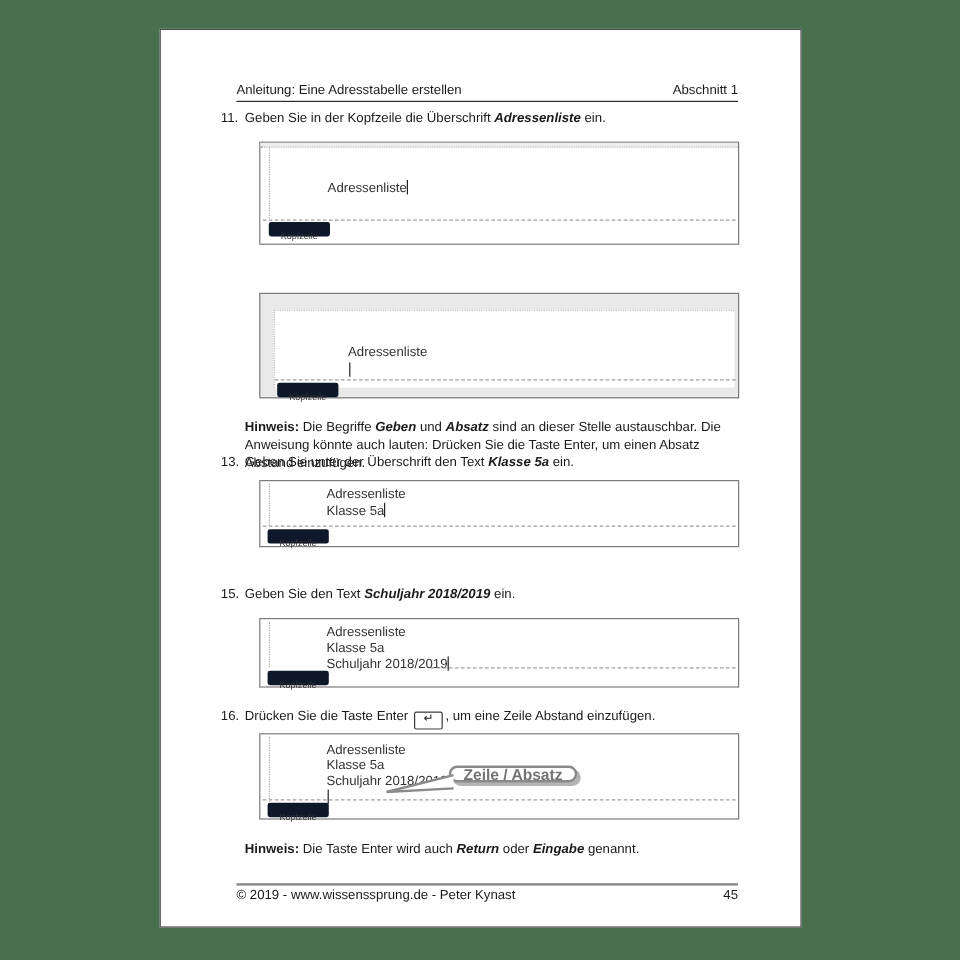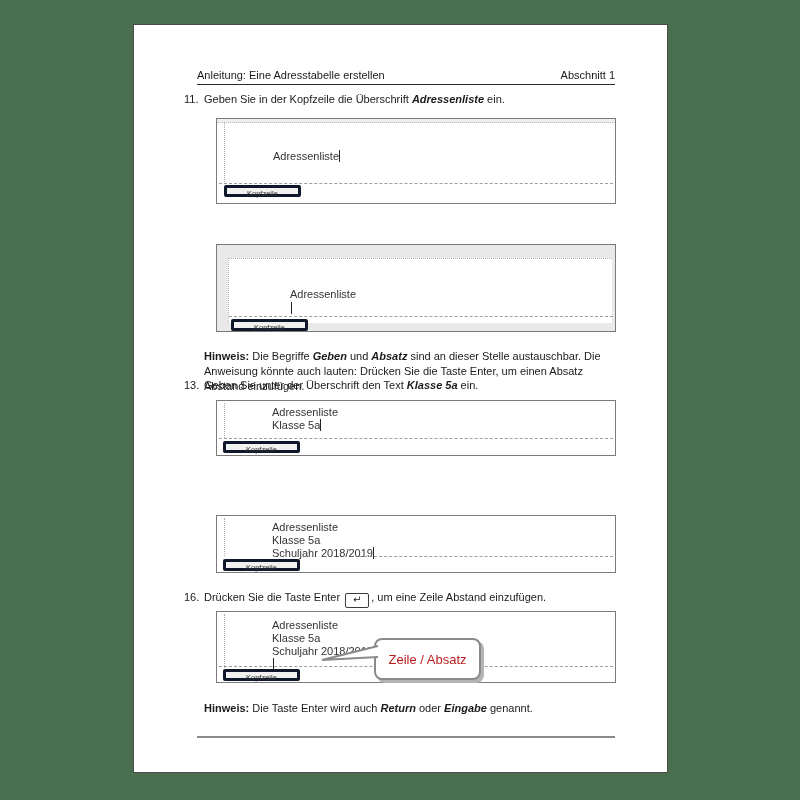--- a/index.html
+++ b/index.html
@@ -49,38 +49,38 @@
   }
   .shot1{top:93px;height:86px;}
   .shot2{top:219px;height:88px;background:#e9e9e9;}
   .shot3{top:375px;height:56px;}
   .shot4{top:490px;height:58px;}
   .shot5{top:586px;height:72px;}
   .topstrip{position:absolute;top:0;left:0;right:0;height:3px;background:#eeeeee;border-bottom:1px dotted #bcbcbc;}
   .vdots{position:absolute;top:4px;left:7px;bottom:20px;border-left:1px dotted #ababab;}
   .hdash{position:absolute;left:2px;right:2px;border-top:1px dashed #9e9e9e;}
   .kopftab{
-    position:absolute;height:12px;line-height:11px;padding:0 20px;
-    background:#f1f1f1;border:3px solid #0f172a;border-radius:2px;
+    position:absolute;height:12px;line-height:11px;padding:0 4px;
+    background:#f1f1f1;border:6px solid #0f172a;border-radius:2px;
     font-size:7.5px;color:#333;box-sizing:border-box;
   }
   .caret{display:inline-block;width:1px;height:12px;background:#222;vertical-align:-2px;}
   .caret-block{position:absolute;width:1px;height:12px;background:#222;}
   .sline{position:absolute;white-space:nowrap;}
   .inner2{
     position:absolute;left:11px;top:13px;right:3px;bottom:8px;background:#fff;
     border-top:1px dotted #b3b3b3;border-left:1px dotted #b3b3b3;
   }
   
   .bubble{
-    position:absolute;left:157px;top:26px;width:107px;height:42px;
+    position:absolute;left:157px;top:26px;width:107px;height:14px;
     background:#fff;border:2px solid #8a8a8a;border-radius:8px;
     box-shadow:3px 3px 0 #b4b4b4;z-index:2;
     display:flex;align-items:center;justify-content:center;
-    font-size:13px;color:#b91c1c;box-sizing:border-box;
+    font-size:13px;color:#737373;box-sizing:border-box;font-weight:bold;
   }
   .tail{position:absolute;left:104px;top:31px;z-index:3;}
 </style>
 </head>
 <body>
 
 <div id="page">
 
   <div class="abs runhead">
     <span>Anleitung: Eine Adresstabelle erstellen</span>
@@ -120,20 +120,23 @@
 
   <div class="abs shot shot3">
     <div class="vdots" style="top:2px;bottom:17px"></div>
     <div class="sline" style="left:55px;top:5px"><span>Adressenliste</span></div>
     <div class="sline" style="left:55px;top:18px"><span>Klasse 5a</span><span class="caret"></span></div>
     <div class="hdash" style="top:37px"></div>
     <div class="kopftab" style="left:6px;top:40px">Kopfzeile</div>
   </div>
 
 
+  <div class="abs step" style="top:464px">
+    <span class="num">15.</span><span>Geben Sie den Text </span><span class="bi">Schuljahr 2018/2019</span><span> ein.</span>
+  </div>
 
   <div class="abs shot shot4">
     <div class="vdots" style="top:2px;bottom:16px"></div>
     <div class="sline" style="left:55px;top:5px"><span>Adressenliste</span></div>
     <div class="sline" style="left:55px;top:18px"><span>Klasse 5a</span></div>
     <div class="sline" style="left:55px;top:31px"><span>Schuljahr 2018/2019</span><span class="caret"></span></div>
     <div class="hdash" style="top:40px;left:142px"></div>
     <div class="kopftab" style="left:6px;top:43px">Kopfzeile</div>
   </div>
 
@@ -154,14 +157,18 @@
       <polygon points="1,17 57,3 57,14" fill="#ffffff"></polygon>
       <path d="M1,17 L57,3 M1,17 L57,14" stroke="#8a8a8a" stroke-width="2" fill="none"></path>
     </svg>
   </div>
 
   <div class="abs hint" style="top:676px">
     <span class="hl">Hinweis:</span><span> Die Taste Enter wird auch </span><span class="bi">Return</span><span> oder </span><span class="bi">Eingabe</span><span> genannt.</span>
   </div>
 
   <div class="abs runfoot-rule"></div>
+  <div class="abs runfoot">
+    <span>© 2019 - www.wissenssprung.de - Peter Kynast</span>
+    <span>45</span>
+  </div>
 
 </div>
 
 </body></html>

